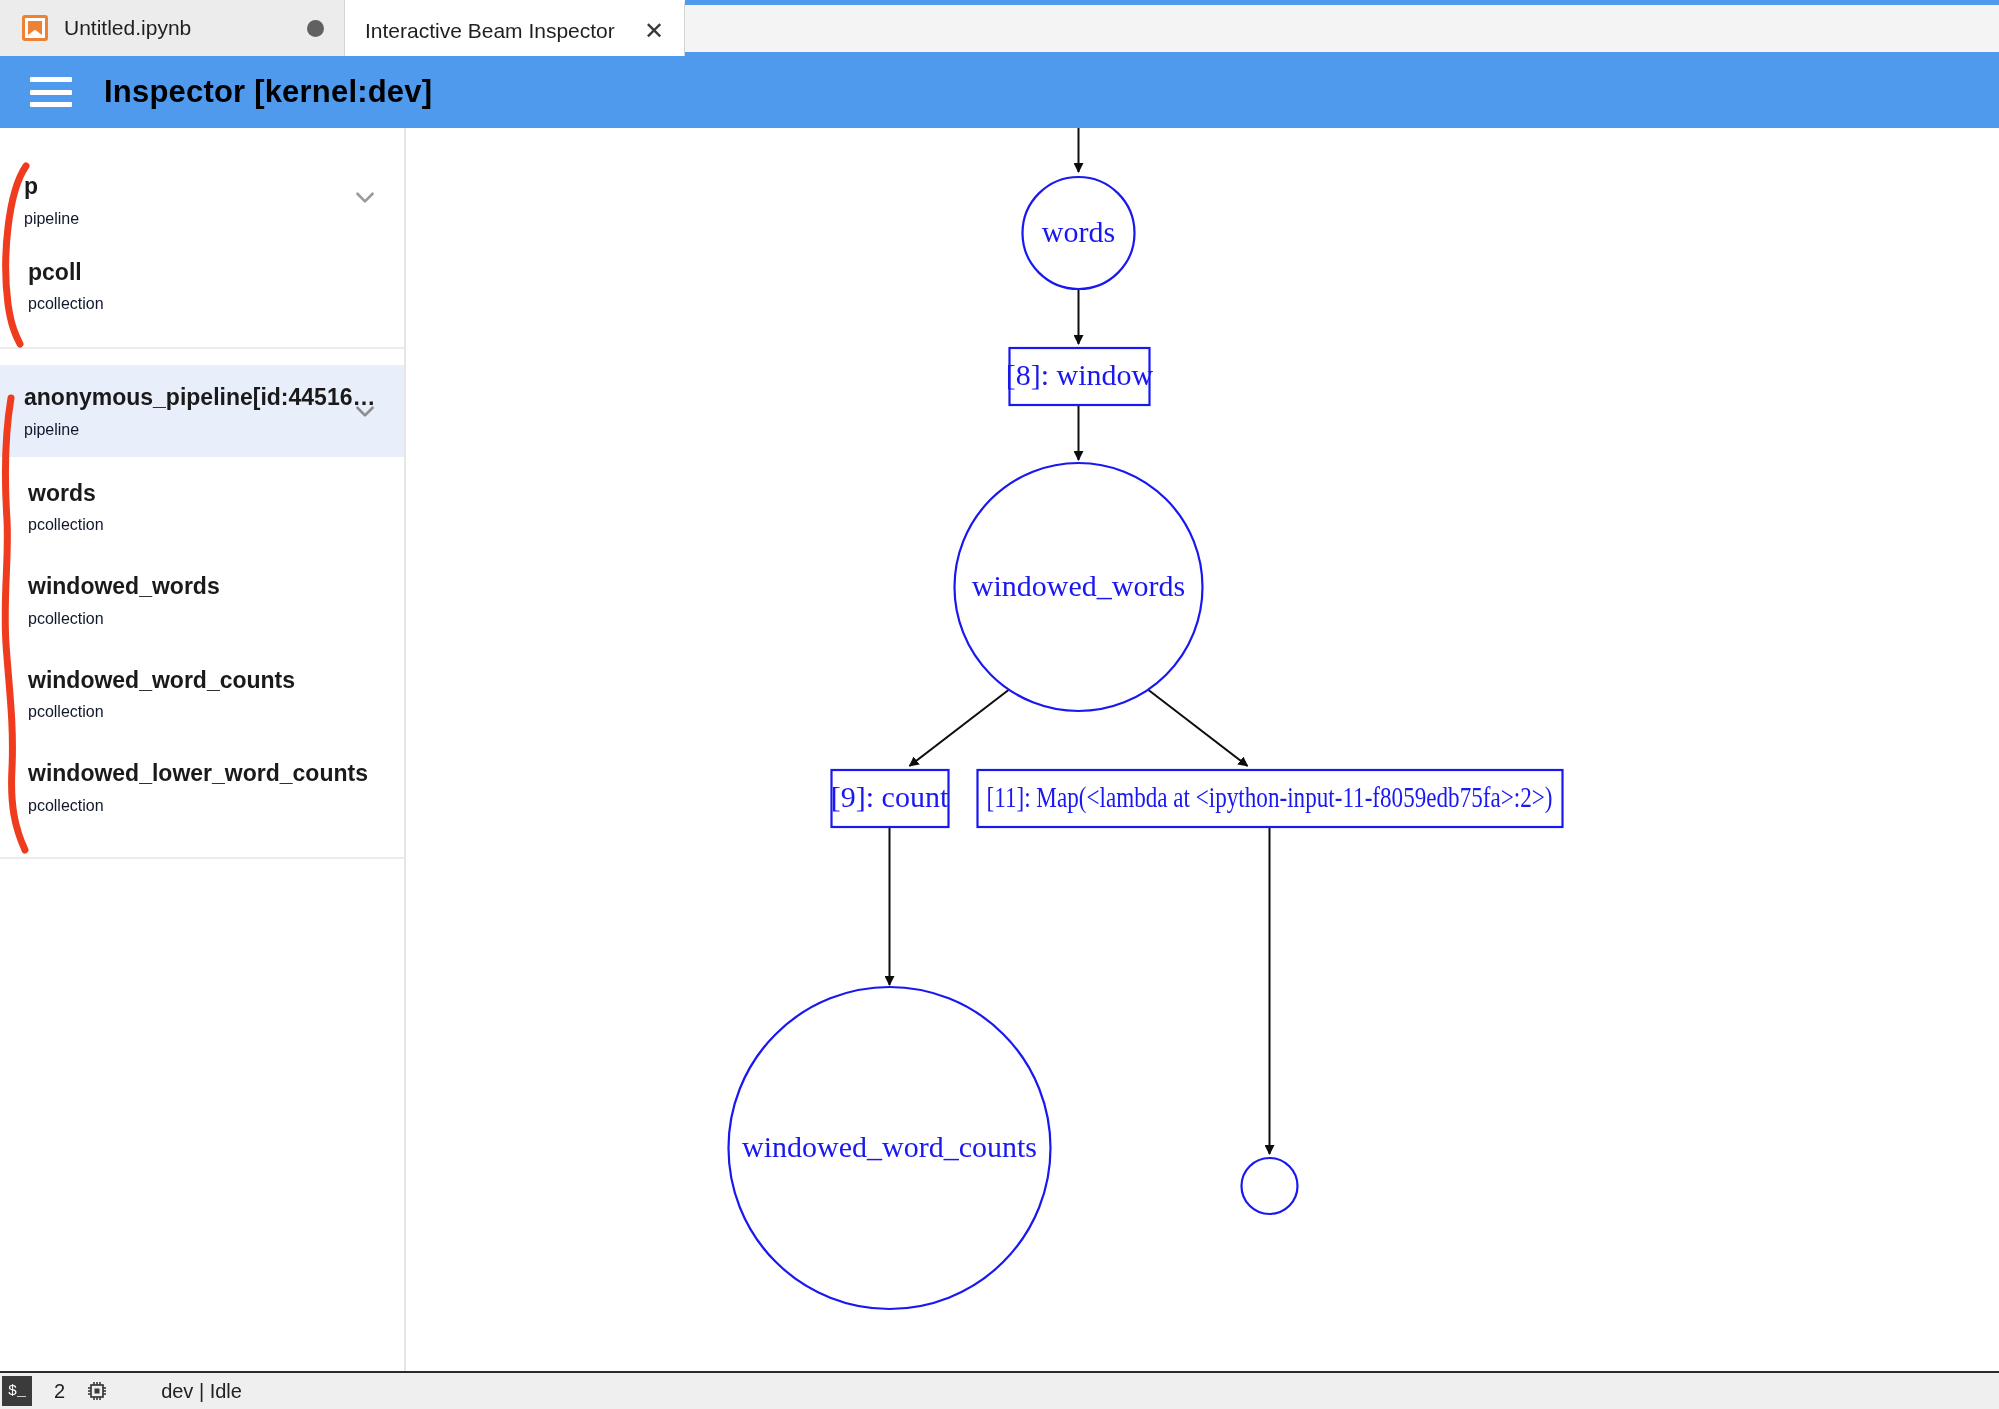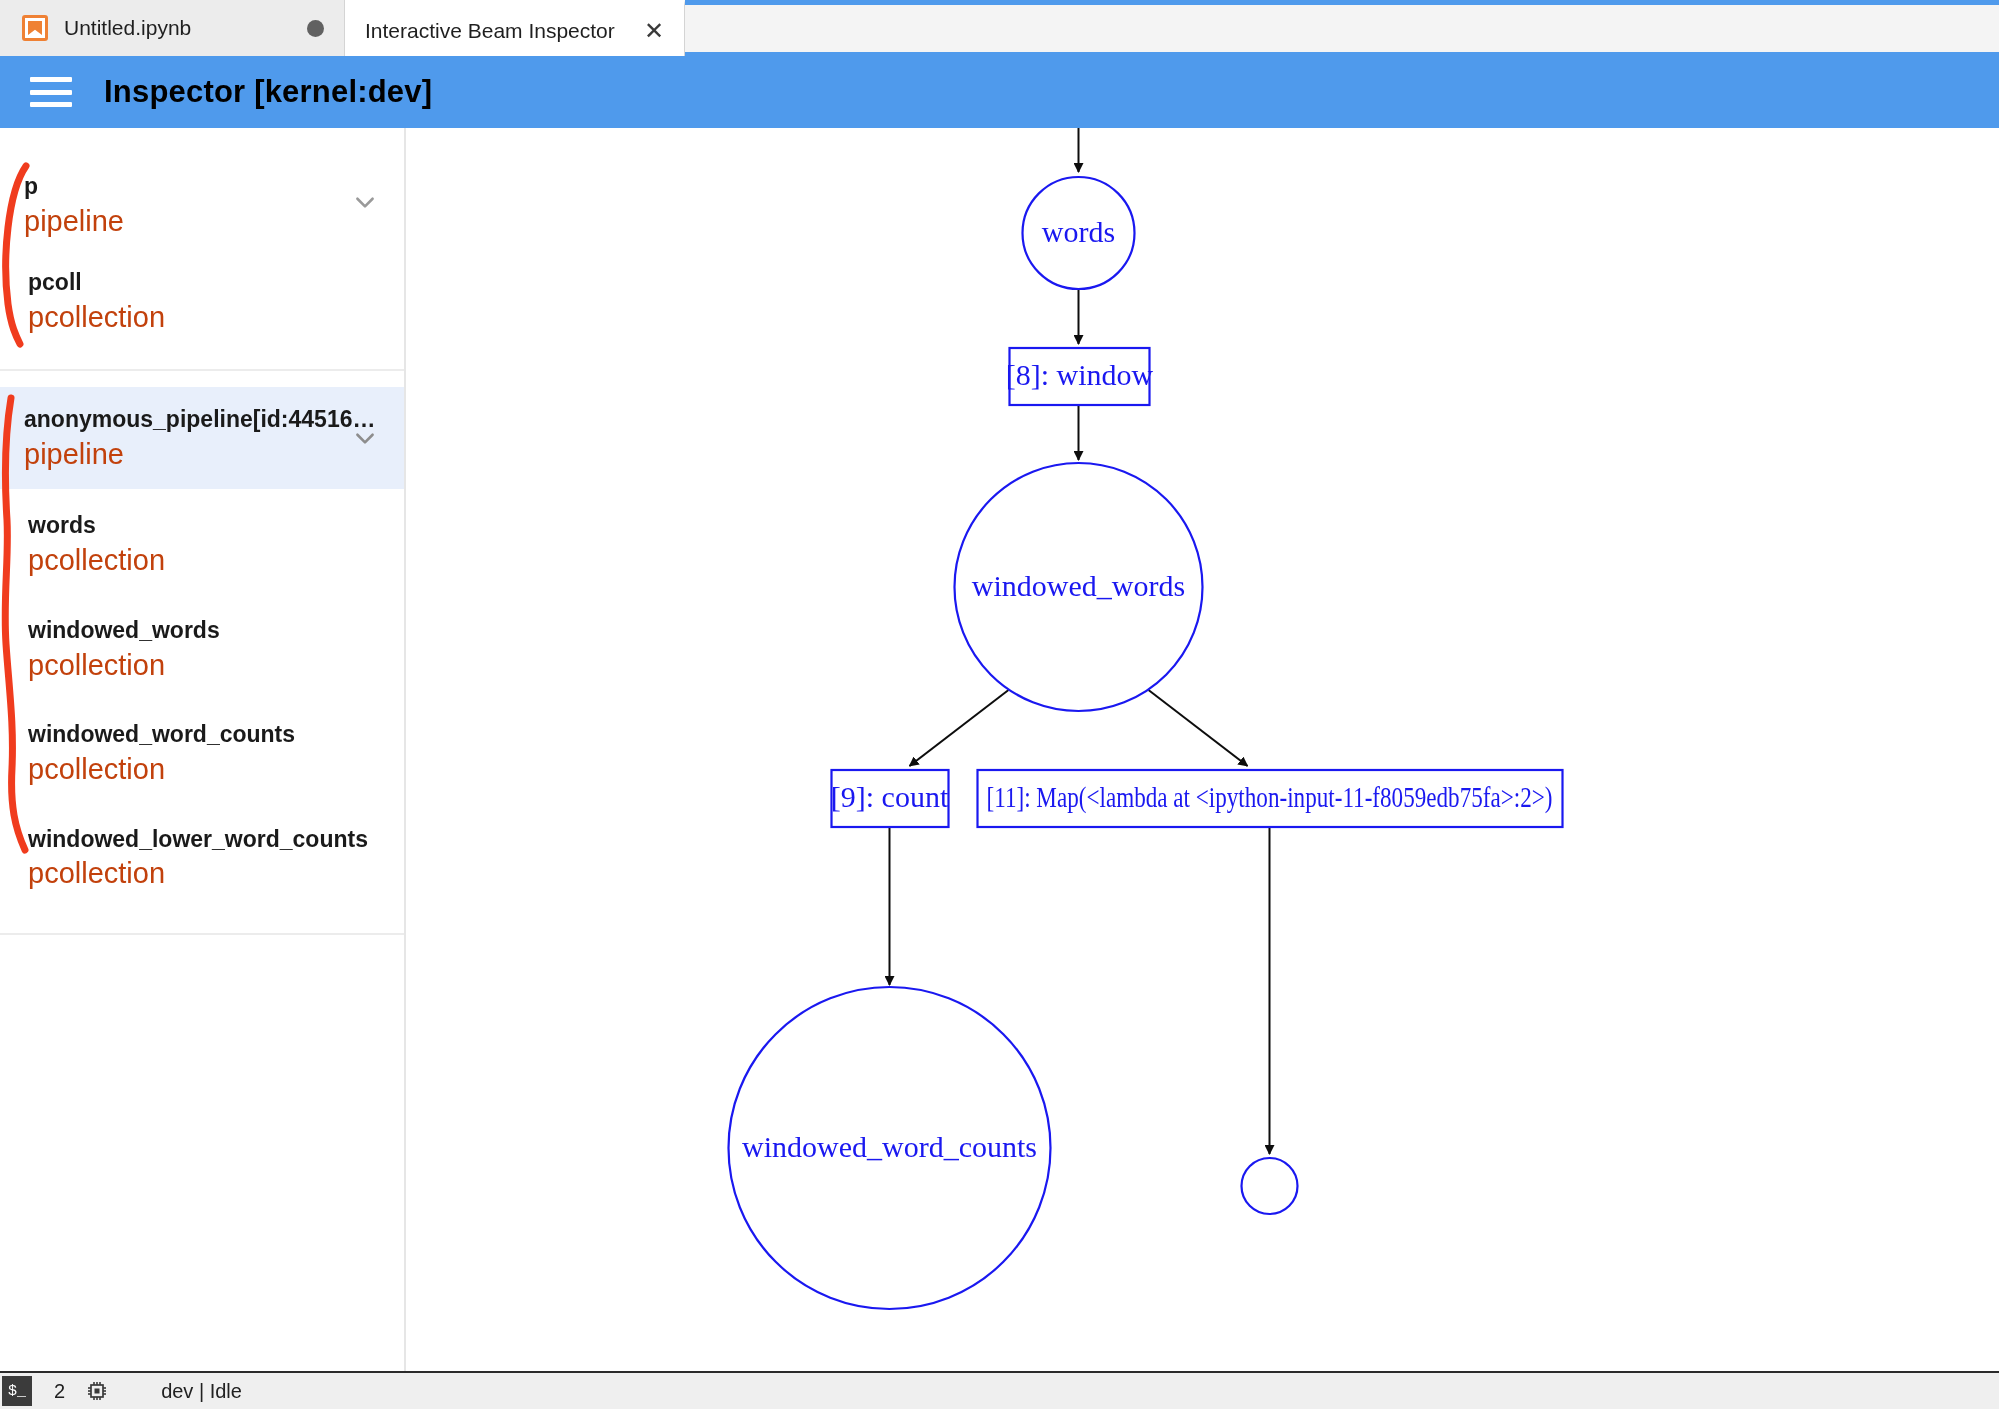--- a/index.html
+++ b/index.html
@@ -151,24 +151,24 @@
   }
   .sitem-name {
     font-size: 23px;
     font-weight: bold;
     color: #1a1a1a;
     line-height: 1.25;
     white-space: nowrap;
     overflow: hidden;
   }
   .sitem-type {
-    font-size: 29px;
-    color: #c2410c;
+    font-size: 16px;
+    color: #0f172a;
     line-height: 1.3;
-    margin-top: 2px;
+    margin-top: 8px;
   }
   .chevron {
     position: absolute;
     right: 26px; top: 50%;
     transform: translateY(-50%);
     width: 26px; height: 26px;
   }
   .chevron svg { display: block; }
 
   

